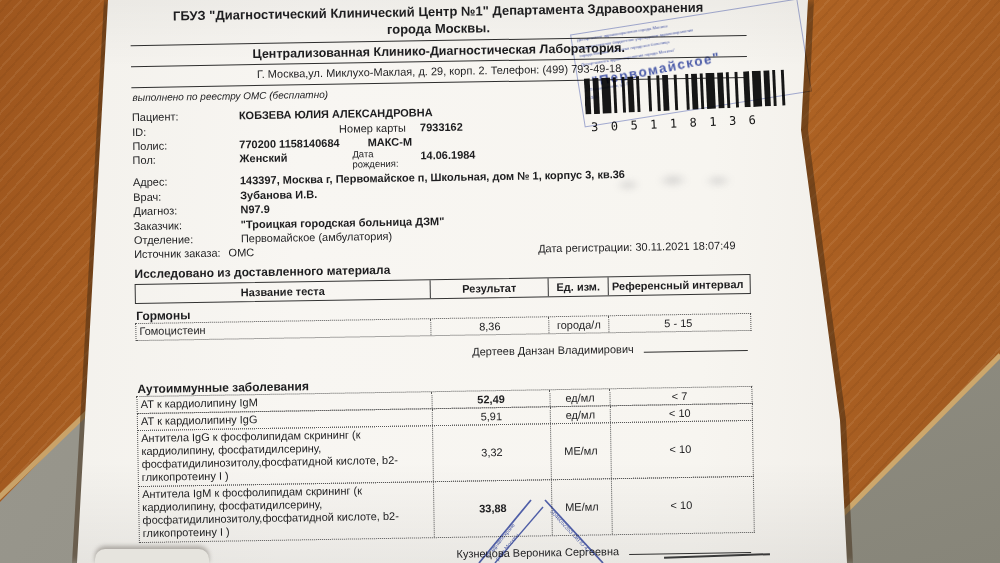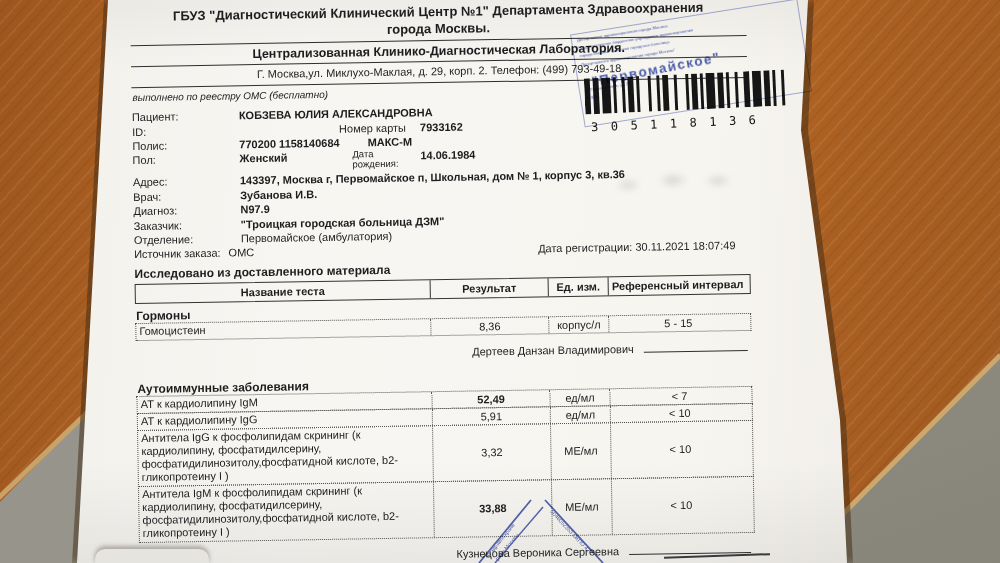--- a/index.html
+++ b/index.html
@@ -168,21 +168,21 @@
       <div>Название теста</div>
       <div>Результат</div>
       <div>Ед. изм.</div>
       <div>Референсный интервал</div>
     </div>
 
     <div class="sect">Гормоны</div>
     <div class="trow">
       <div class="name">Гомоцистеин</div>
       <div class="cc">8,36</div>
-      <div class="cc">корпус/л</div>
+      <div class="cc">города/л</div>
       <div class="cc">5 - 15</div>
     </div>
     <div class="sig">
       <span>Дертеев Данзан  Владимирович</span>
       <span class="sigline"></span>
     </div>
 
     <div class="gap"></div>
     <div class="sect">Аутоиммунные заболевания</div>
     <div class="trow">

